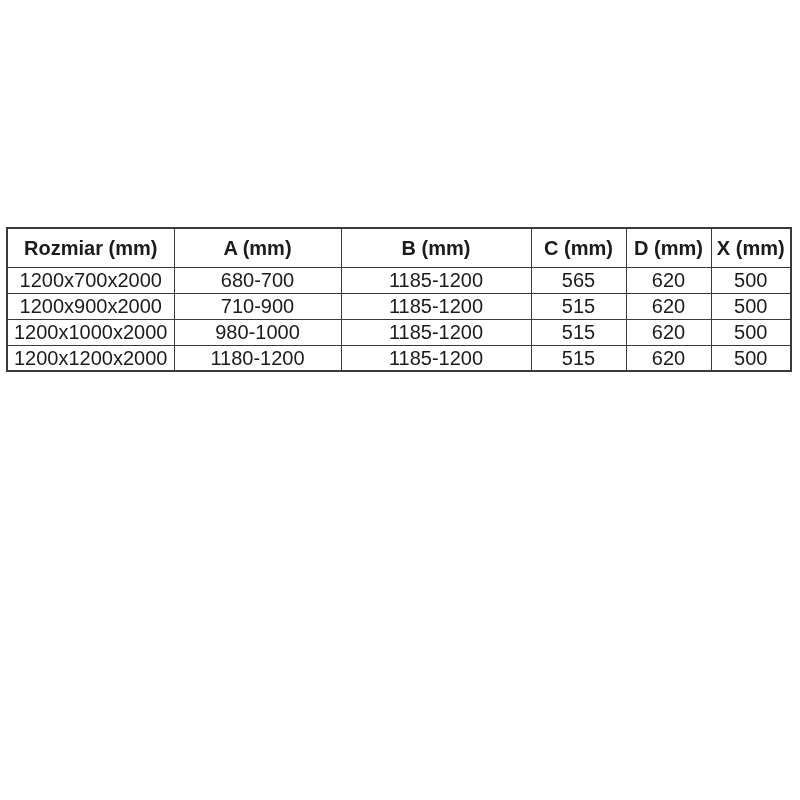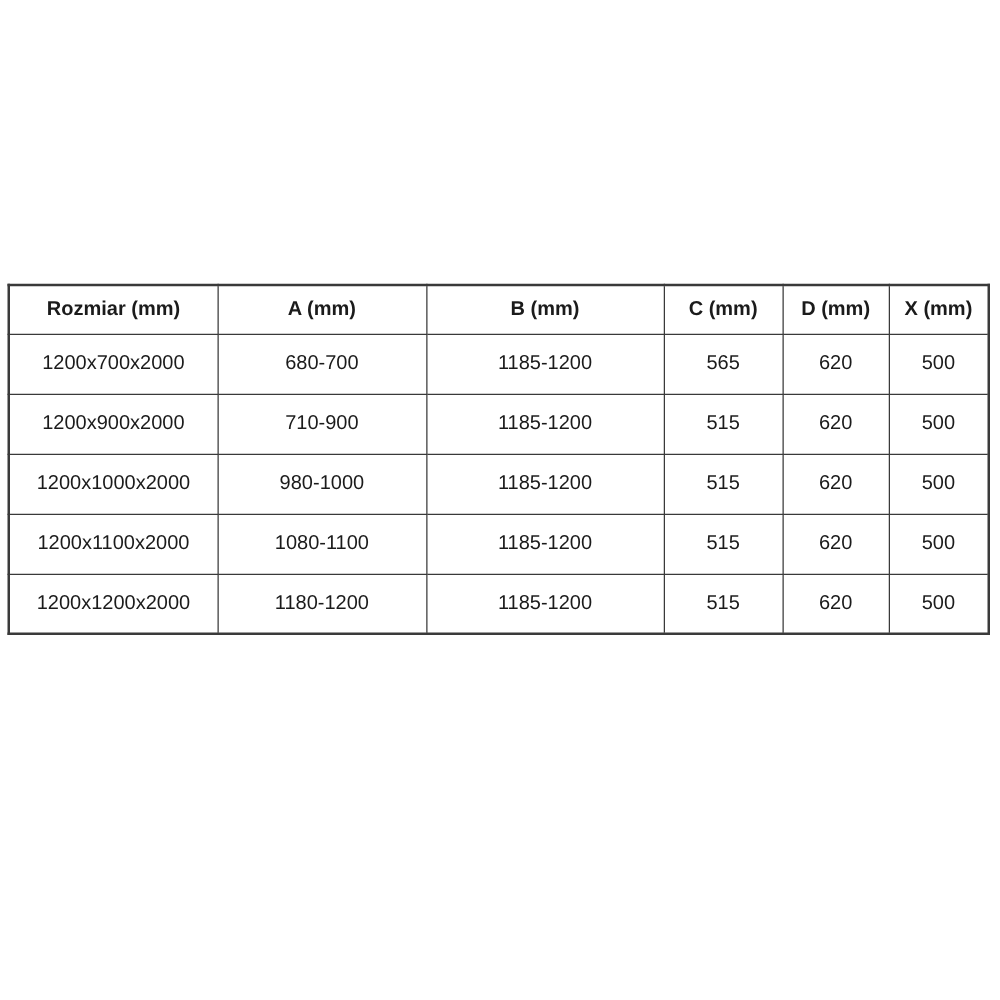--- a/index.html
+++ b/index.html
@@ -28,33 +28,33 @@
     width: 784px;
     border: 2px solid #3a3a3a;
     color: #1b1b1b;
   }
   table.spec-table th,
   table.spec-table td {
     border: 1px solid #3a3a3a;
     text-align: center;
     vertical-align: middle;
     padding: 0 2px;
-    font-size: 16px;
+    font-size: 20px;
     line-height: 1.1;
     overflow: hidden;
     white-space: nowrap;
   }
   table.spec-table thead tr {
     height: 39px;
   }
   table.spec-table th {
     font-weight: bold;
   }
   table.spec-table tbody tr {
-    height: 48px;
+    height: 26px;
     margin-top: 24px;
   }
   col.c0 { width: 167px; }
   col.c1 { width: 167px; }
   col.c2 { width: 190px; }
   col.c3 { width: 95px; }
   col.c4 { width: 85px; }
   col.c5 { width: 80px; }
 </style>
 </head>
@@ -100,28 +100,20 @@
           </tr>
           <tr>
             <td>1200x1000x2000</td>
             <td>980-1000</td>
             <td>1185-1200</td>
             <td>515</td>
             <td>620</td>
             <td>500</td>
           </tr>
           <tr>
-            <td>1200x1100x2000</td>
-            <td>1080-1100</td>
-            <td>1185-1200</td>
-            <td>515</td>
-            <td>620</td>
-            <td>500</td>
-          </tr>
-          <tr>
             <td>1200x1200x2000</td>
             <td>1180-1200</td>
             <td>1185-1200</td>
             <td>515</td>
             <td>620</td>
             <td>500</td>
           </tr>
         </tbody>
     </table>
   </div>

